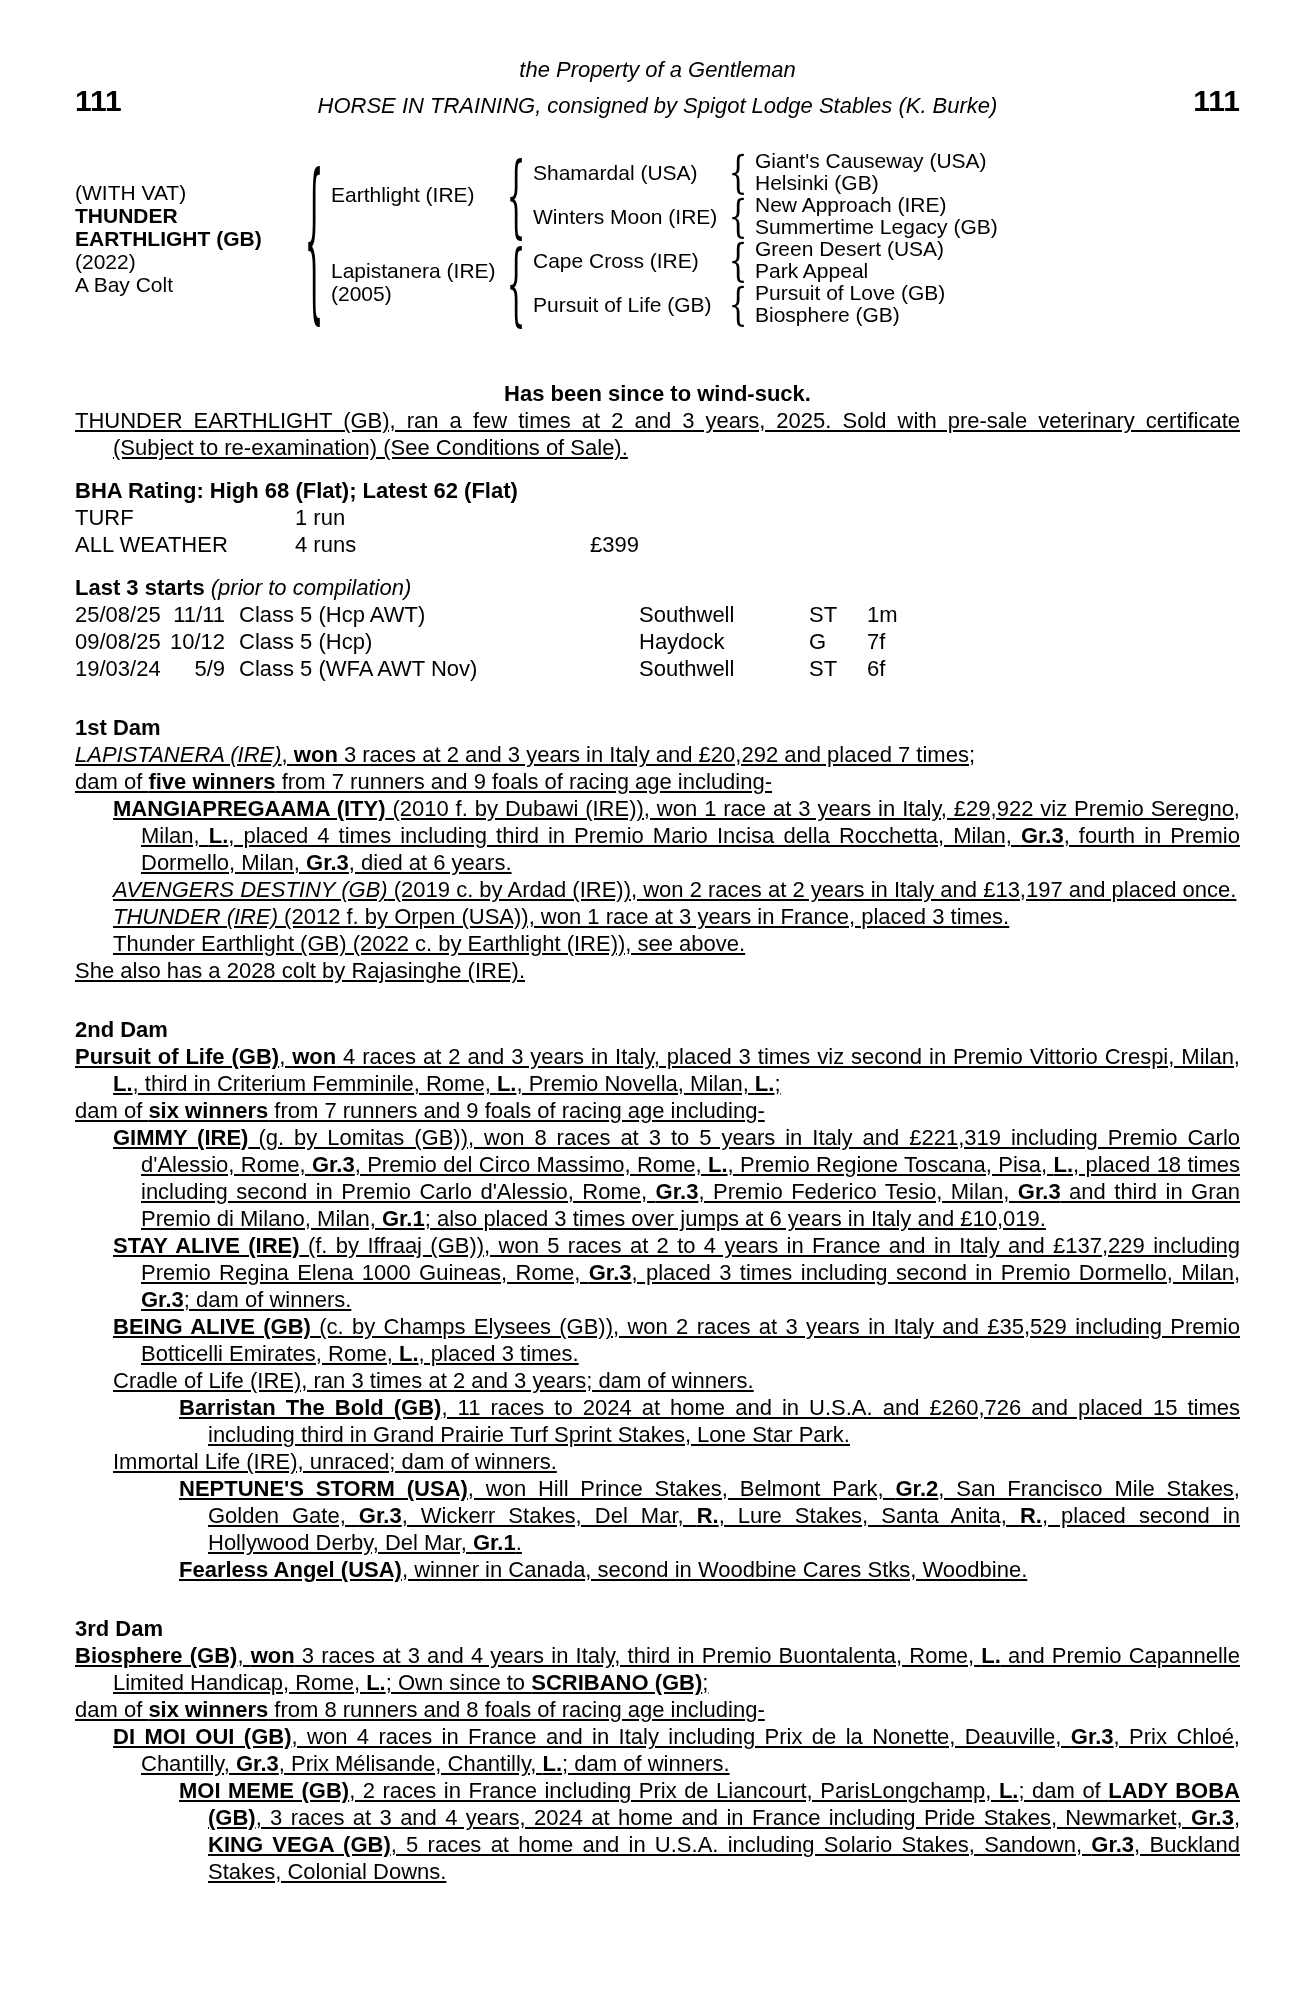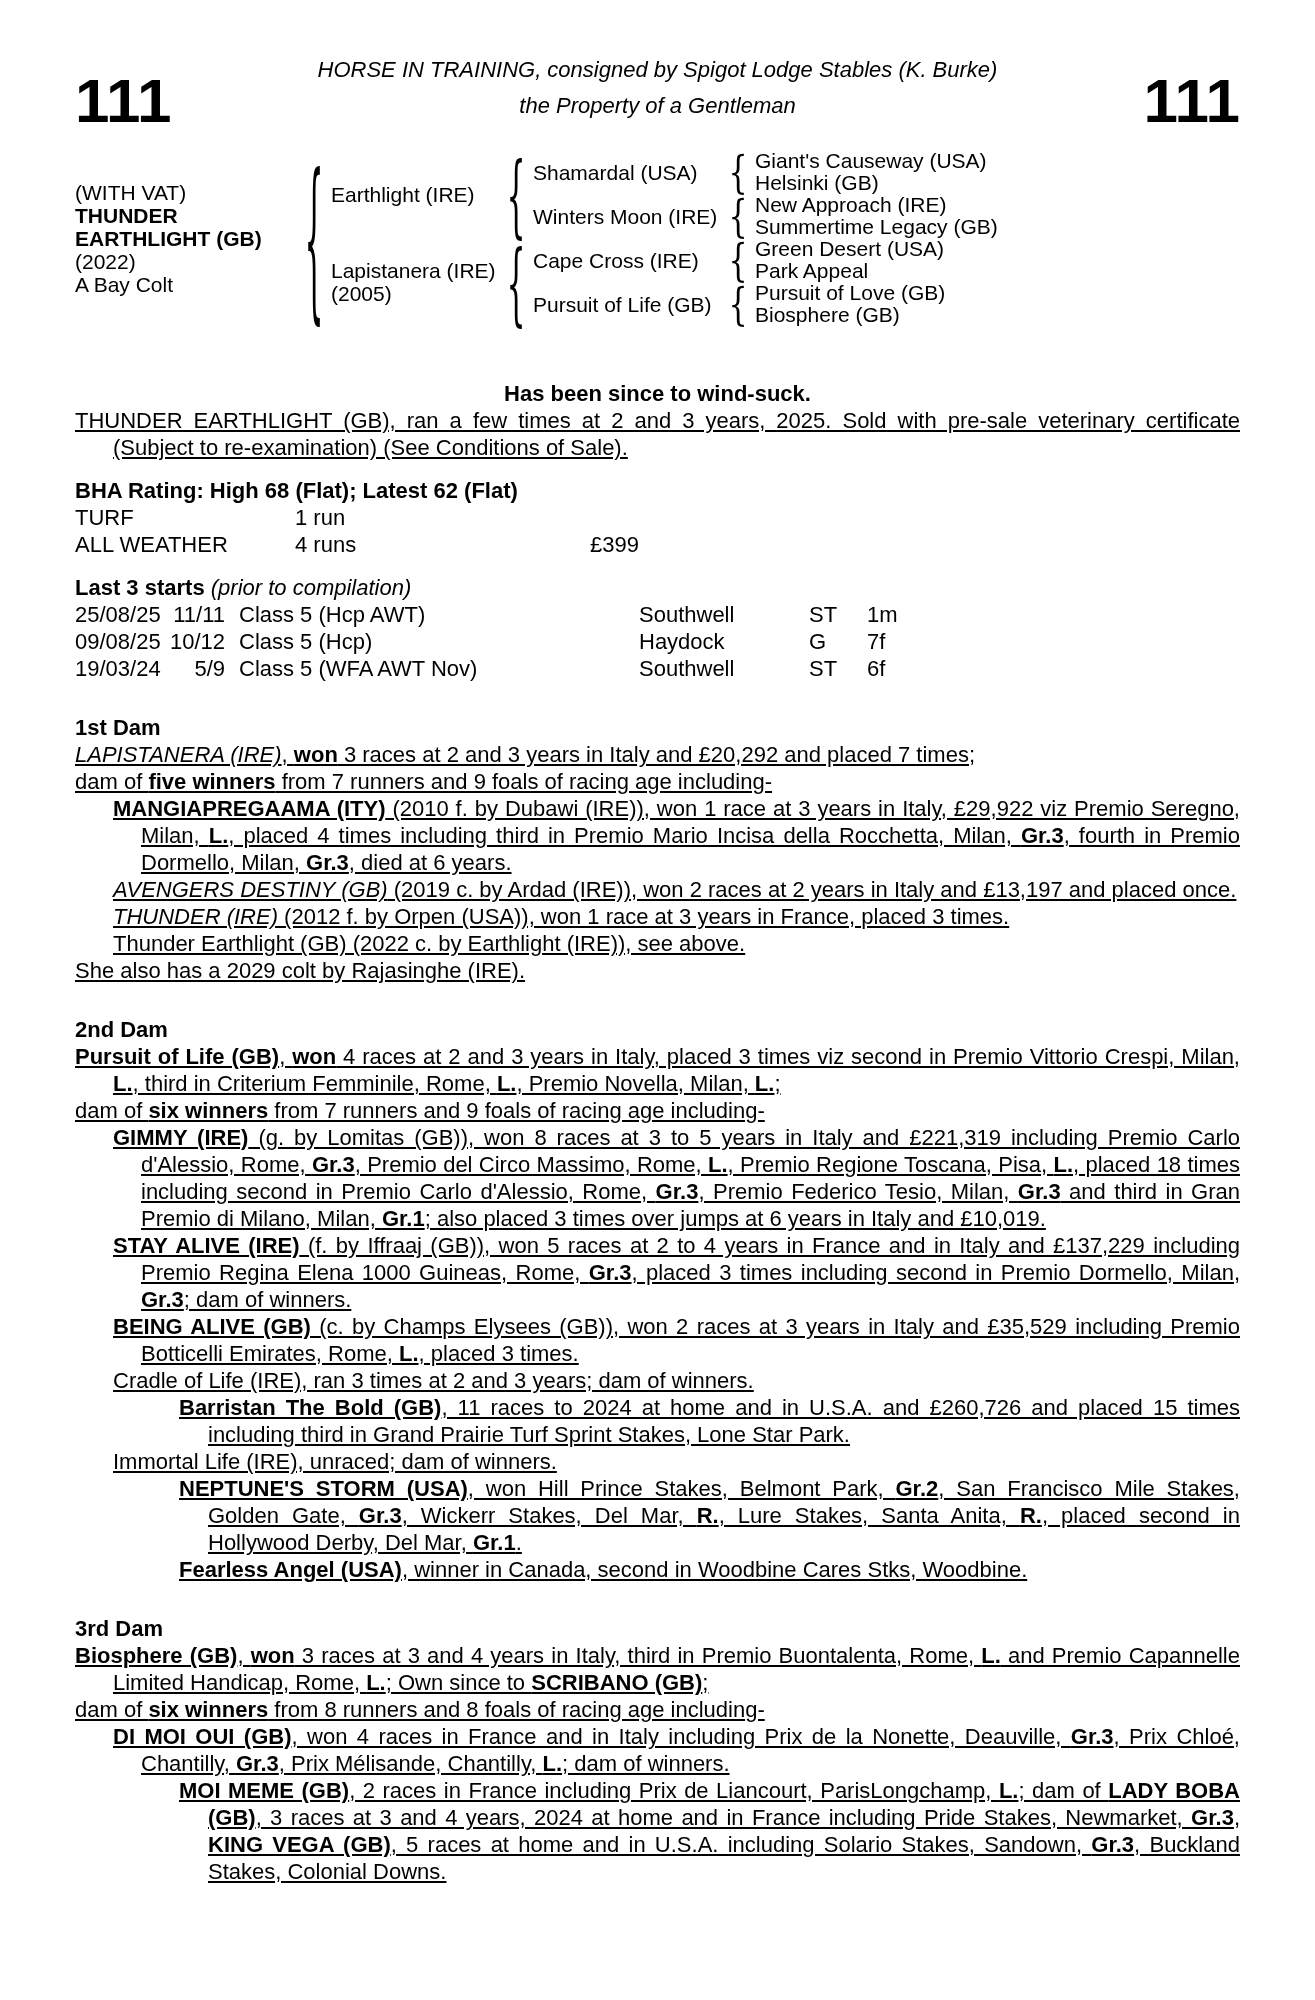--- a/index.html
+++ b/index.html
@@ -5,21 +5,21 @@
   html,body{margin:0;padding:0;background:#fff;color:#000;}
   body{width:1315px;height:2000px;font-family:"Liberation Sans",sans-serif;font-size:22px;line-height:27px;}
   .page{padding:52px 75px 0 75px;box-sizing:border-box;}
   .b{font-weight:bold;}
   .i{font-style:italic;margin-top:36px;}
   .just{text-align:justify;text-decoration:underline;}
   p{margin:0;}
 
   
   .header{position:relative;text-align:center;font-style:italic;line-height:36px;}
-  .lot{position:absolute;top:26px;font-style:normal;font-weight:bold;font-size:62px;line-height:46px;}
+  .lot{position:absolute;top:26px;font-style:normal;font-weight:bold;font-size:30px;line-height:46px;}
   .lot-left{left:0;}
   .lot-right{right:0;}
 
   
   .pedigree{display:flex;align-items:center;margin-top:26px;font-size:21px;line-height:23px;}
   .ped-left{width:222px;}
   .ped-halves{display:flex;flex-direction:column;}
   .ped-half{display:flex;align-items:center;}
   .gen2{width:168px;}
   .units{display:flex;flex-direction:column;}
@@ -55,22 +55,22 @@
   .dam-section{margin-top:32px;}
 </style>
 </head>
 <body>
 
 <div class="page">
 
   <div class="header">
     <div class="lot lot-left">111</div>
     <div class="lot lot-right">111</div>
+    <div>the Property of a Gentleman</div>
     <div>HORSE IN TRAINING, consigned by Spigot Lodge Stables (K. Burke)</div>
-    <div>the Property of a Gentleman</div>
   </div>
 
   <div class="pedigree">
     <div class="ped-left">
       <div>(WITH VAT)</div>
       <div class="b">THUNDER</div>
       <div class="b">EARTHLIGHT (GB)</div>
       <div>(2022)</div>
       <div>A Bay Colt</div>
     </div>
@@ -197,21 +197,21 @@
 
   <div id="dams">
       <div class="dam-section">
         <div class="b">1st Dam</div>
         <p class="p0 just"><span class="i">LAPISTANERA (IRE)</span><span>, </span><span class="b">won</span><span> 3 races at 2 and 3 years in Italy and £20,292 and placed 7 times;</span></p>
         <p class="p0 just"><span>dam of </span><span class="b">five winners</span><span> from 7 runners and 9 foals of racing age including-</span></p>
         <p class="p1 just"><span class="b">MANGIAPREGAAMA (ITY)</span><span> (2010 f. by Dubawi (IRE)), won 1 race at 3 years in Italy, £29,922 viz Premio Seregno, Milan, </span><span class="b">L.</span><span>, placed 4 times including third in Premio Mario Incisa della Rocchetta, Milan, </span><span class="b">Gr.3</span><span>, fourth in Premio Dormello, Milan, </span><span class="b">Gr.3</span><span>, died at 6 years.</span></p>
         <p class="p1 just"><span class="i">AVENGERS DESTINY (GB)</span><span> (2019 c. by Ardad (IRE)), won 2 races at 2 years in Italy and £13,197 and placed once.</span></p>
         <p class="p1 just"><span class="i">THUNDER (IRE)</span><span> (2012 f. by Orpen (USA)), won 1 race at 3 years in France, placed 3 times.</span></p>
         <p class="p1 just"><span>Thunder Earthlight (GB) (2022 c. by Earthlight (IRE)), see above.</span></p>
-        <p class="p0 just"><span>She also has a 2029 colt by Rajasinghe (IRE).</span></p>
+        <p class="p0 just"><span>She also has a 2028 colt by Rajasinghe (IRE).</span></p>
       </div>
       <div class="dam-section">
         <div class="b">2nd Dam</div>
         <p class="p0 just"><span class="b">Pursuit of Life (GB)</span><span>, </span><span class="b">won</span><span> 4 races at 2 and 3 years in Italy, placed 3 times viz second in Premio Vittorio Crespi, Milan, </span><span class="b">L.</span><span>, third in Criterium Femminile, Rome, </span><span class="b">L.</span><span>, Premio Novella, Milan, </span><span class="b">L.</span><span>;</span></p>
         <p class="p0 just"><span>dam of </span><span class="b">six winners</span><span> from 7 runners and 9 foals of racing age including-</span></p>
         <p class="p1 just"><span class="b">GIMMY (IRE)</span><span> (g. by Lomitas (GB)), won 8 races at 3 to 5 years in Italy and £221,319 including Premio Carlo d'Alessio, Rome, </span><span class="b">Gr.3</span><span>, Premio del Circo Massimo, Rome, </span><span class="b">L.</span><span>, Premio Regione Toscana, Pisa, </span><span class="b">L.</span><span>, placed 18 times including second in Premio Carlo d'Alessio, Rome, </span><span class="b">Gr.3</span><span>, Premio Federico Tesio, Milan, </span><span class="b">Gr.3</span><span> and third in Gran Premio di Milano, Milan, </span><span class="b">Gr.1</span><span>; also placed 3 times over jumps at 6 years in Italy and £10,019.</span></p>
         <p class="p1 just"><span class="b">STAY ALIVE (IRE)</span><span> (f. by Iffraaj (GB)), won 5 races at 2 to 4 years in France and in Italy and £137,229 including Premio Regina Elena 1000 Guineas, Rome, </span><span class="b">Gr.3</span><span>, placed 3 times including second in Premio Dormello, Milan, </span><span class="b">Gr.3</span><span>; dam of winners.</span></p>
         <p class="p1 just"><span class="b">BEING ALIVE (GB)</span><span> (c. by Champs Elysees (GB)), won 2 races at 3 years in Italy and £35,529 including Premio Botticelli Emirates, Rome, </span><span class="b">L.</span><span>, placed 3 times.</span></p>
         <p class="pm just"><span>Cradle of Life (IRE), ran 3 times at 2 and 3 years; dam of winners.</span></p>
         <p class="p2 just"><span class="b">Barristan The Bold (GB)</span><span>, 11 races to 2024 at home and in U.S.A. and £260,726 and placed 15 times including third in Grand Prairie Turf Sprint Stakes, Lone Star Park.</span></p>

